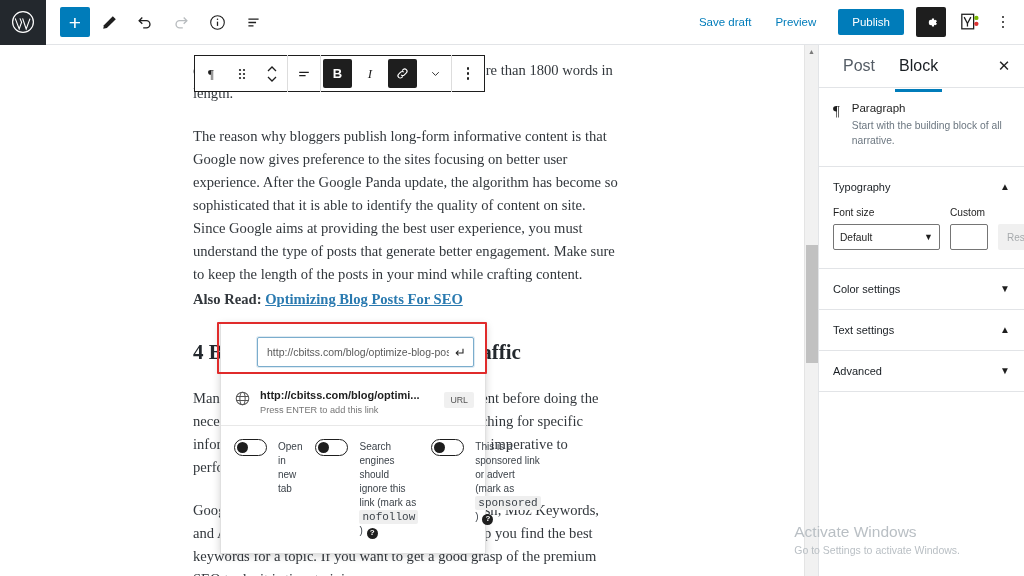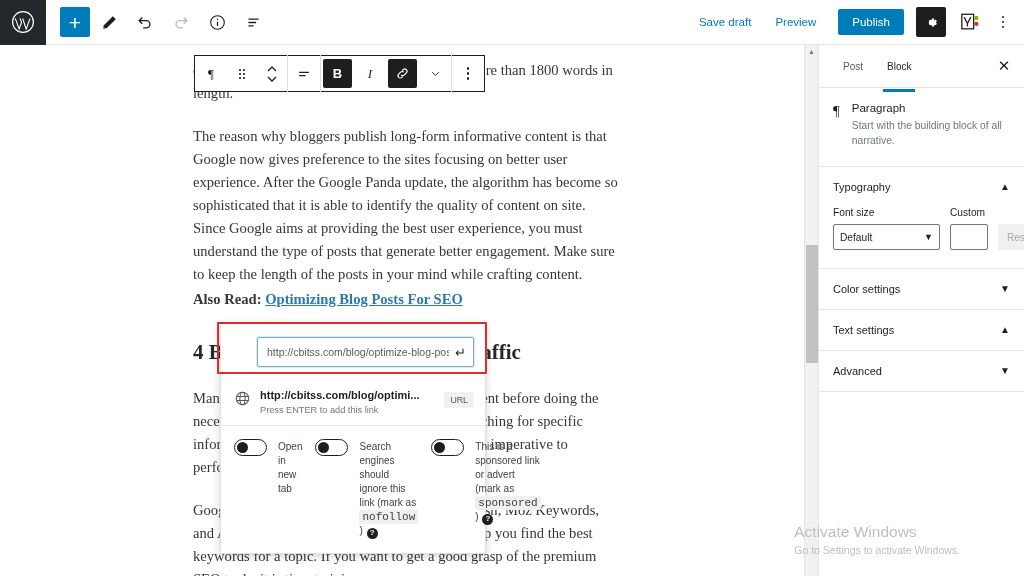--- a/index.html
+++ b/index.html
@@ -166,21 +166,21 @@
     position: absolute; top: 45px; right: 0; width: 206px; height: 531px;
     background: #ffffff; border-left: 1px solid #e2e4e7;
     font-size: 11px; color: #1e1e1e;
   }
   .sb-tabs {
     display: flex; align-items: center; height: 43px; border-bottom: 1px solid #e2e4e7;
     padding: 0 4px 0 12px;
   }
   .sb-tab {
     padding: 0 12px; height: 52px; display: flex; align-items: center;
-    font-size: 10px; color: #555d66; cursor: pointer; background: none; border: none;
+    font-size: 16px; color: #555d66; cursor: pointer; background: none; border: none;
     position: relative;
   }
   .sb-tab.active { color: #191e23; font-weight: normal; }
   .sb-tab.active::after {
     content: ""; position: absolute; left: 8px; right: 8px; bottom: 0; height: 3px; background: #007cba;
   }
   .sb-close {
     margin-left: auto; width: 32px; height: 32px; display:flex; align-items:center;
     justify-content:center; background:none; border:none; cursor:pointer; font-size: 15px; color:#1e1e1e;
   }

